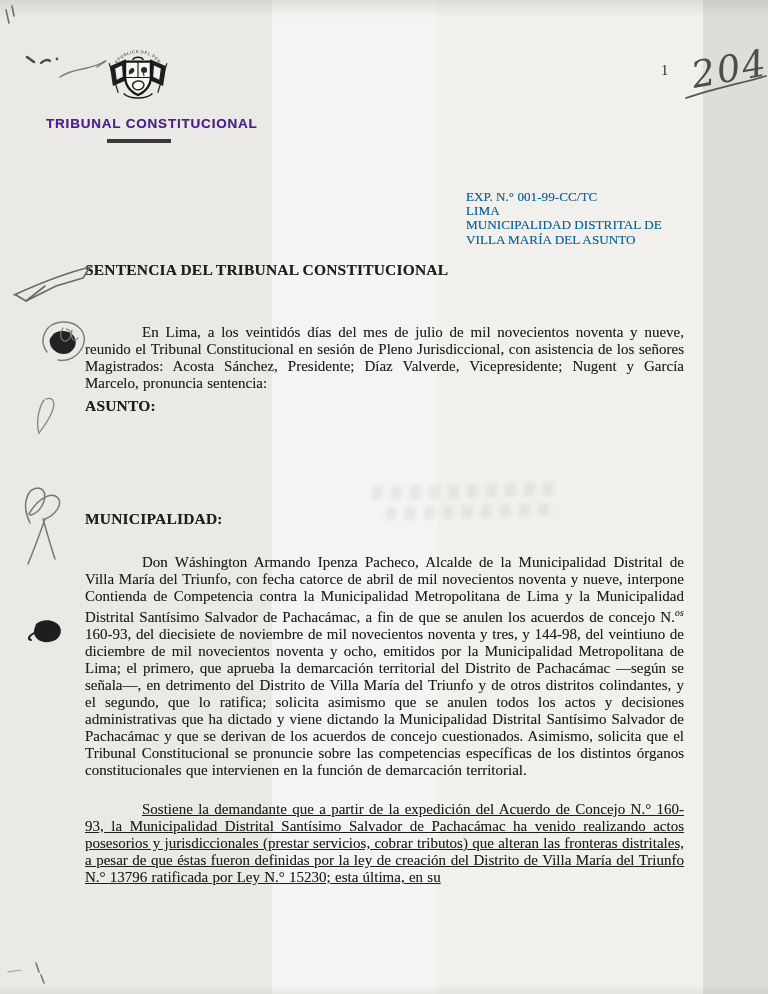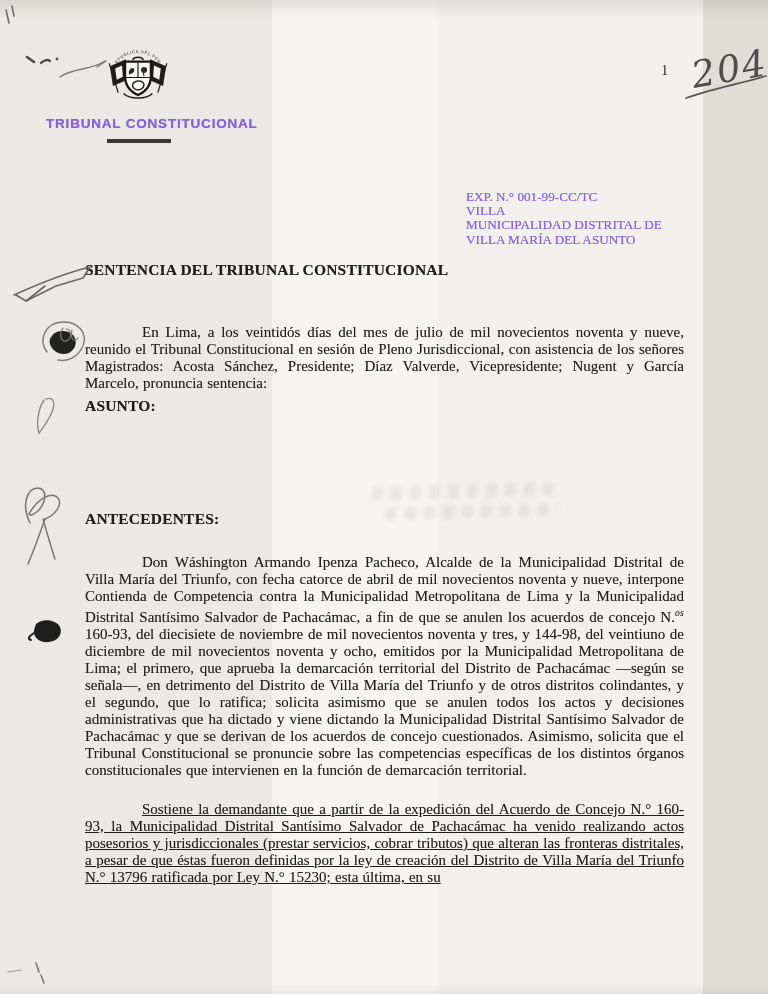--- a/index.html
+++ b/index.html
@@ -21,30 +21,30 @@
     background:repeating-linear-gradient(93deg,rgba(90,88,82,0.65) 0 11px,rgba(0,0,0,0) 11px 19px);
     transform:skewX(-4deg) rotate(-1.5deg);}
   .ghost-a{left:372px;top:484px;width:190px;height:14px;}
   .ghost-b{left:386px;top:505px;width:172px;height:13px;}
 
   .emblem{position:absolute;left:100px;top:38px;width:76px;height:73px;}
 
   .institution{
     position:absolute;left:46px;top:116px;
     font-family:"Liberation Sans",sans-serif;font-weight:bold;
-    font-size:13.5px;letter-spacing:0.8px;color:#8b5cf6;
+    font-size:13.5px;letter-spacing:0.8px;color:#4c1d95;
     text-shadow:0 0 0.5px rgba(43,43,43,0.5);
   }
   .institution-rule{position:absolute;left:107px;top:139px;width:64px;height:3.5px;background:#3a3a3a;}
 
   .page-number{position:absolute;left:661px;top:62px;font-size:14.5px;color:#2a2a2a;}
 
   .case-block{
     position:absolute;left:466px;top:190px;
-    font-size:13.2px;line-height:14.2px;color:#8b5cf6;
+    font-size:13.2px;line-height:14.2px;color:#0369a1;
     text-shadow:0 0 0.5px rgba(30,28,26,0.4);
   }
 
   .doc-title{
     position:absolute;left:85px;width:599px;top:261px;text-align:left;
     font-weight:bold;font-size:15.5px;letter-spacing:0.2px;
     text-shadow:0 0 0.6px rgba(30,28,26,0.45);
   }
 
   .para{
@@ -116,32 +116,32 @@
     <path d="M31,73 C39,81 61,81 69,73" stroke="#1c1c1c" stroke-width="2" fill="none"></path>
   </svg>
 
   <div class="institution">TRIBUNAL CONSTITUCIONAL</div>
   <div class="institution-rule"></div>
 
   <div class="page-number">1</div>
 
   <div class="case-block">
     <div>EXP. N.° 001-99-CC/TC</div>
-    <div>VILLA</div>
+    <div>LIMA</div>
     <div>MUNICIPALIDAD DISTRITAL DE</div>
     <div>VILLA MARÍA DEL ASUNTO</div>
   </div>
 
   <div class="doc-title">SENTENCIA DEL TRIBUNAL CONSTITUCIONAL</div>
 
   <p class="para p-intro">En Lima, a los veintidós días del mes de julio de mil novecientos noventa y nueve, reunido el Tribunal Constitucional en sesión de Pleno Jurisdiccional, con asistencia de los señores Magistrados: Acosta Sánchez, Presidente; Díaz Valverde, Vicepresidente; Nugent y García Marcelo, pronuncia sentencia:</p>
 
   <div class="heading h-asunto">ASUNTO:</div>
 
-  <div class="heading h-ant">ANTECEDENTES:</div>
+  <div class="heading h-ant">MUNICIPALIDAD:</div>
   <p class="para p-ant1"><span>Don Wáshington Armando Ipenza Pacheco, Alcalde de la Municipalidad Distrital de Villa María del Triunfo, con fecha catorce de abril de mil novecientos noventa y nueve, interpone Contienda de Competencia contra la Municipalidad Metropolitana de Lima y la Municipalidad Distrital Santísimo Salvador de Pachacámac, a fin de que se anulen los acuerdos de concejo N.</span><span class="sup">os</span><span> 160-93, del diecisiete de noviembre de mil novecientos noventa y tres, y 144-98, del veintiuno de diciembre de mil novecientos noventa y ocho, emitidos por la Municipalidad Metropolitana de Lima; el primero, que aprueba la demarcación territorial del Distrito de Pachacámac —según se señala—, en detrimento del Distrito de Villa María del Triunfo y de otros distritos colindantes, y el segundo, que lo ratifica; solicita asimismo que se anulen todos los actos y decisiones administrativas que ha dictado y viene dictando la Municipalidad Distrital Santísimo Salvador de Pachacámac y que se derivan de los acuerdos de concejo cuestionados. Asimismo, solicita que el Tribunal Constitucional se pronuncie sobre las competencias específicas de los distintos órganos constitucionales que intervienen en la función de demarcación territorial.</span></p>
   <p class="para p-ant2">Sostiene la demandante que a partir de la expedición del Acuerdo de Concejo N.° 160-93, la Municipalidad Distrital Santísimo Salvador de Pachacámac ha venido realizando actos posesorios y jurisdiccionales (prestar servicios, cobrar tributos) que alteran las fronteras distritales, a pesar de que éstas fueron definidas por la ley de creación del Distrito de Villa María del Triunfo N.° 13796 ratificada por Ley N.° 15230; esta última, en su</p>
 
   <svg class="annotations" viewBox="0 0 768 994">
 
     <g stroke="#6f6f6f" stroke-width="1.6" fill="none" stroke-linecap="round">
       <path d="M6,10 l3,13"></path>
       <path d="M12,6 l2,10"></path>
     </g>
 

